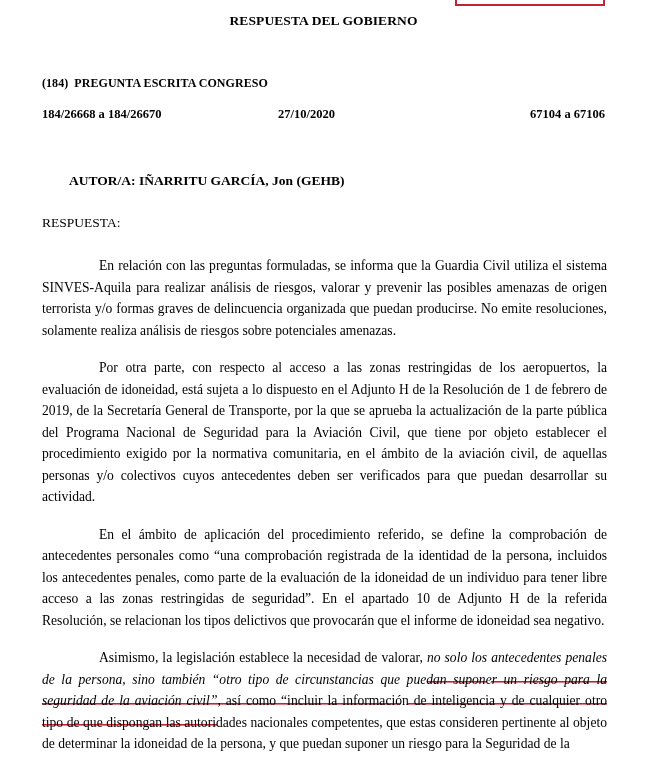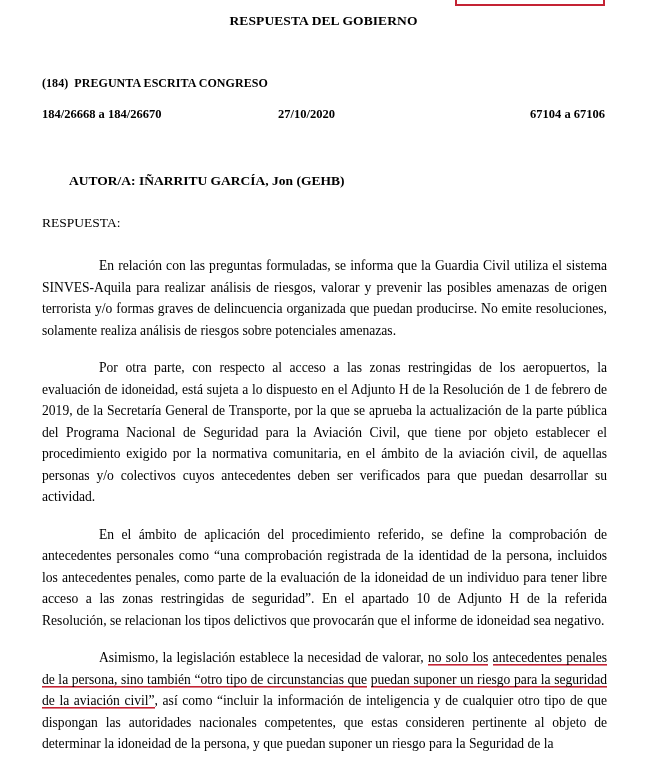--- a/index.html
+++ b/index.html
@@ -120,21 +120,22 @@
     hyphens: none;
   }
   .para:last-child { margin-bottom: 0; }
 
   
   .mark {
     background-image: linear-gradient(to bottom, #C42334, #C42334);
     background-repeat: no-repeat;
     background-size: 100% 1.6px;
     background-position: 0 100%;
-    padding-bottom: 1px;
+    padding-bottom: 18px;
+    font-style: italic;
   }
   
   .mark-line {
     display: inline;
   }
 </style>
 </head>
 <body>
 
 <div class="page">

